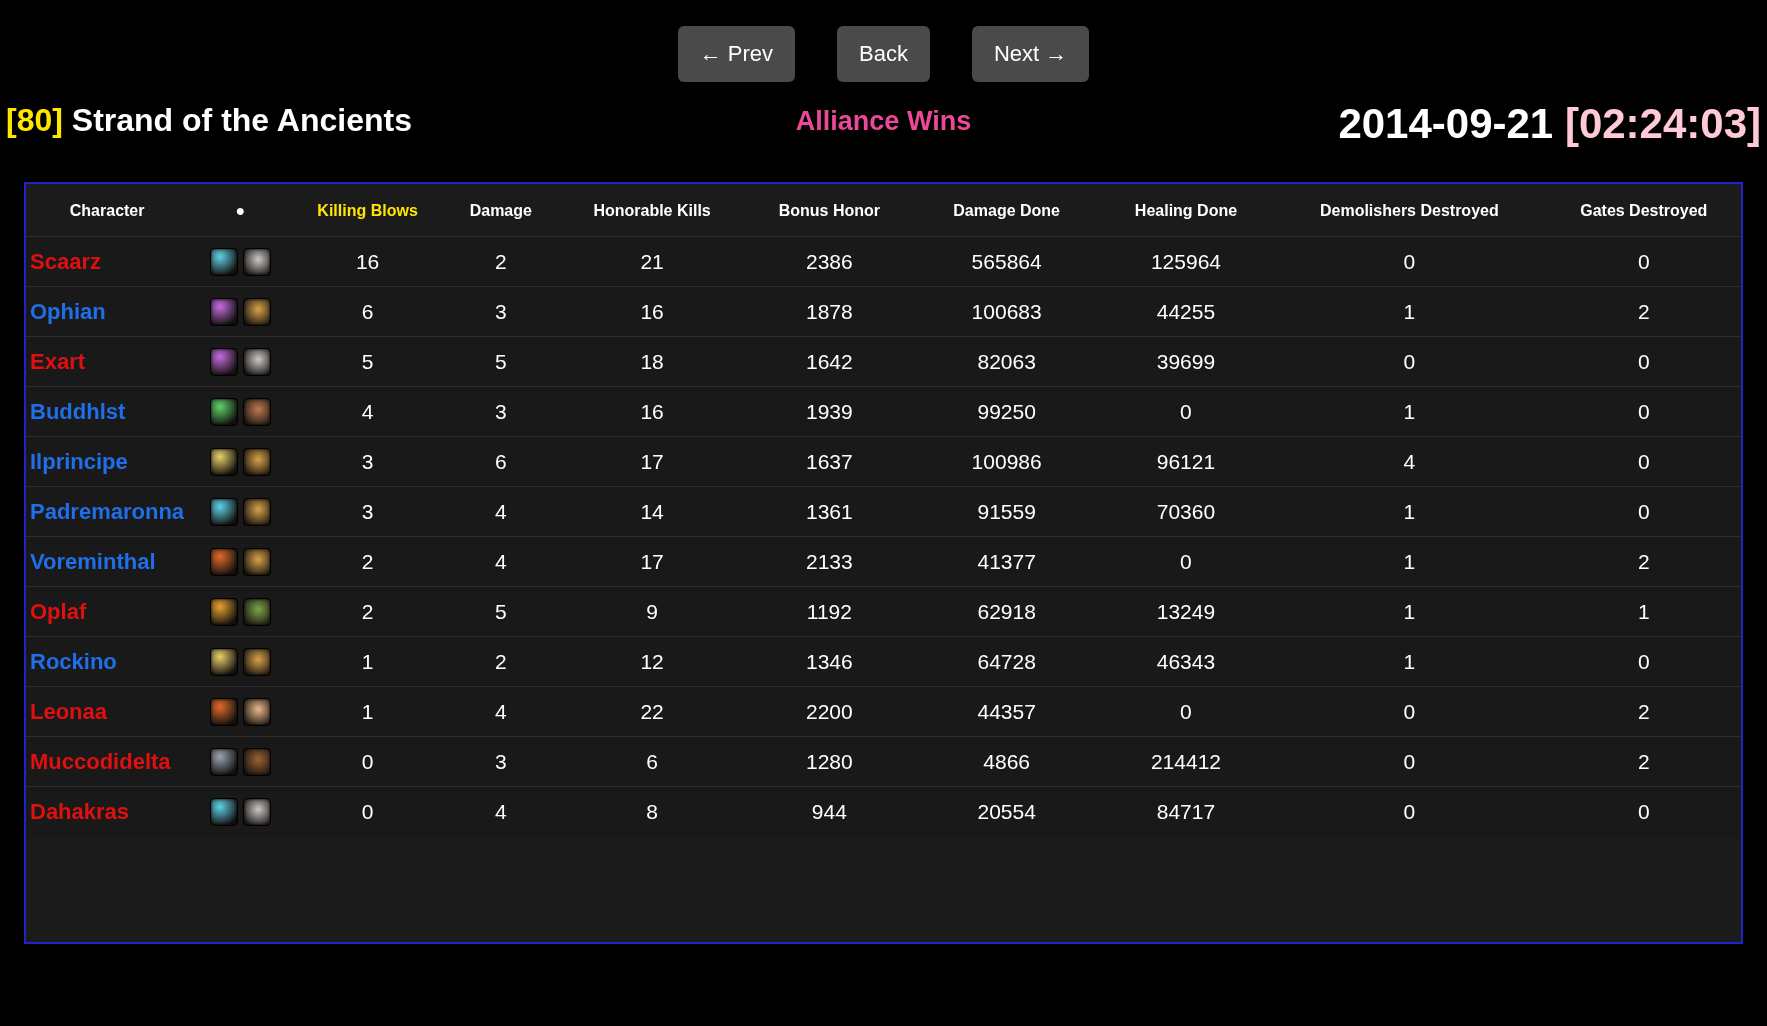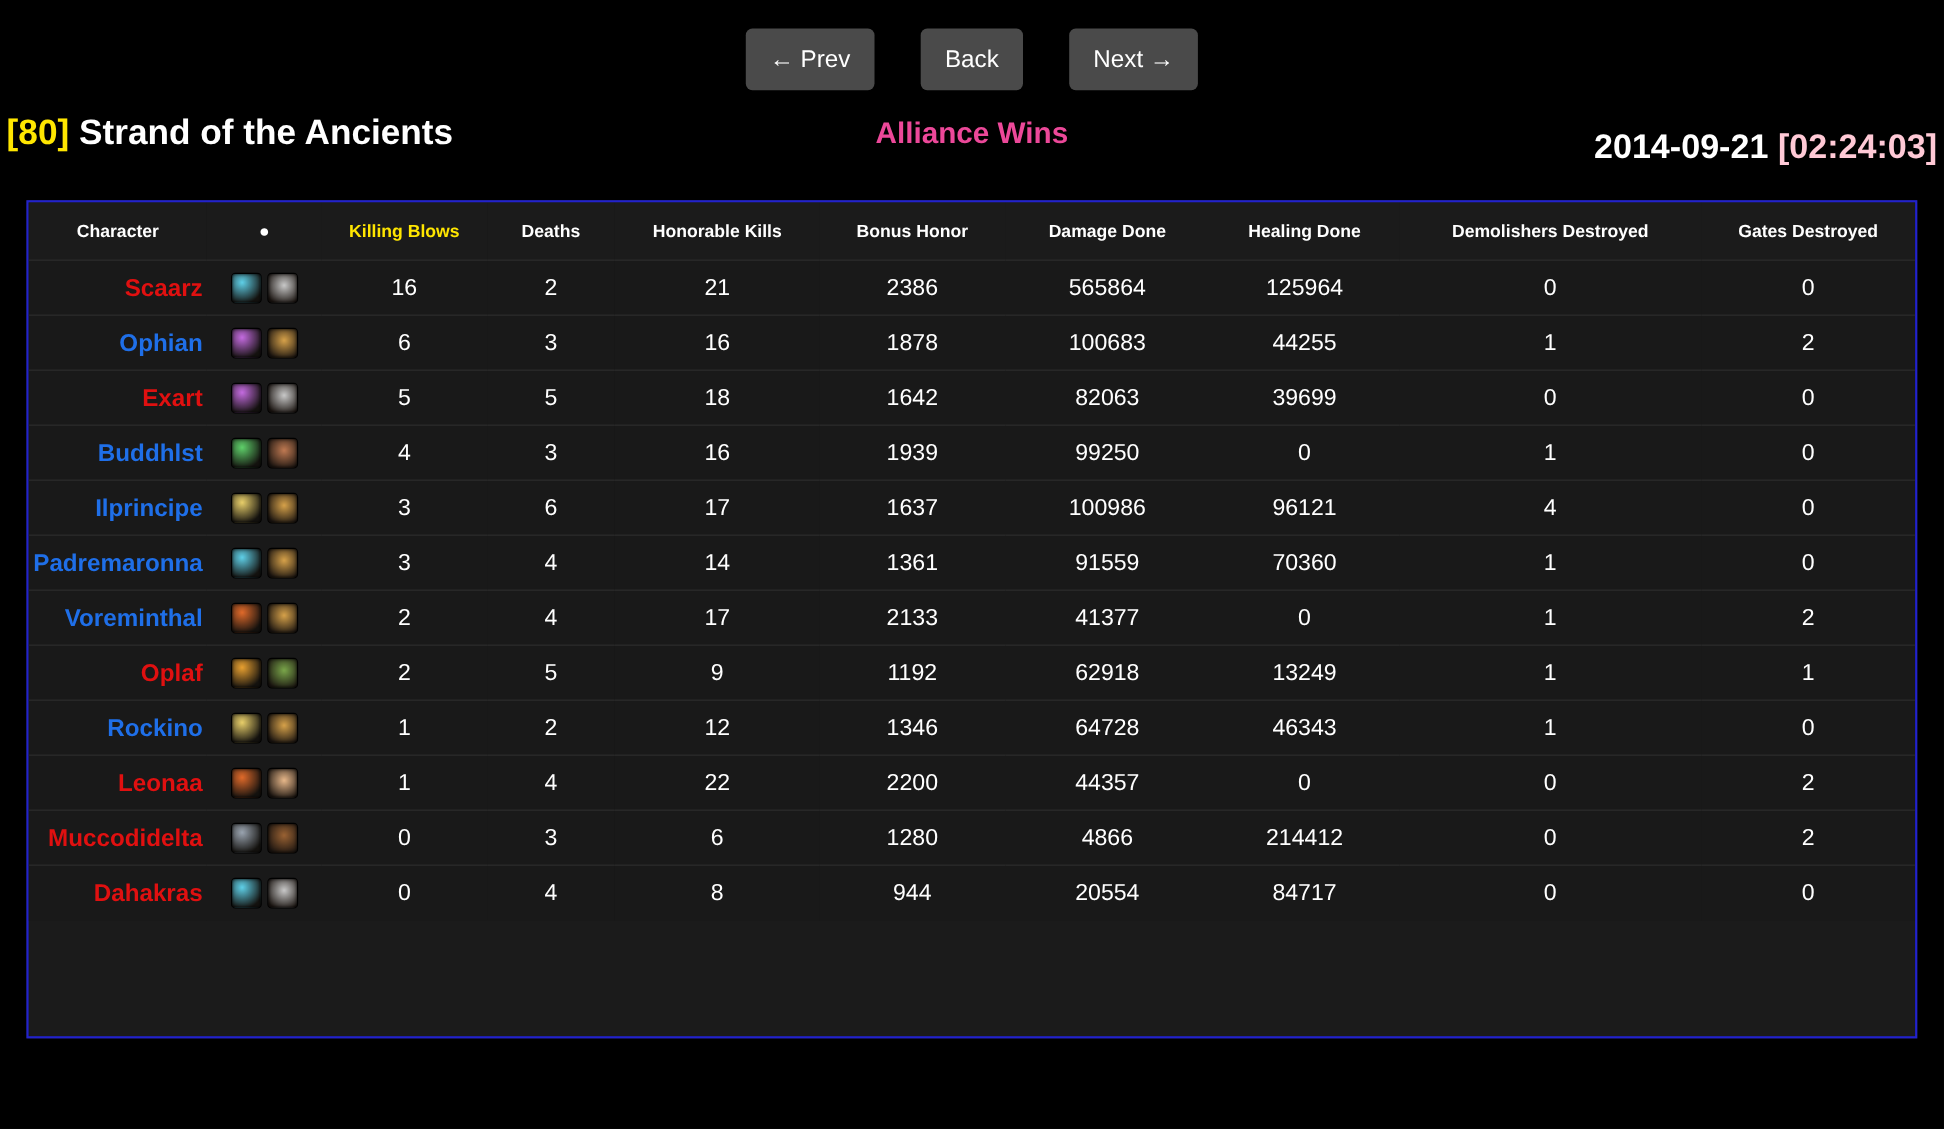--- a/index.html
+++ b/index.html
@@ -53,22 +53,22 @@
     position: absolute;
     left: 50%; top: 10px;
     transform: translateX(-50%);
     font-size: 27px;
     font-weight: bold;
     color: #ec4899;
     white-space: nowrap;
   }
   #stamp {
     position: absolute;
-    right: 0; top: 20px;
-    font-size: 31px;
+    right: 0; top: 4px;
+    font-size: 42px;
     font-weight: bold;
     color: #ffffff;
     white-space: nowrap;
   }
   #stamp-time { color: #ffc9d6; }
 
   
   #tablewrap {
     margin: 12px 24px 0 24px;
     border: 2px solid #2222cc;
@@ -98,21 +98,21 @@
     font-size: 21px;
     color: #ffffff;
     text-align: center;
     padding: 0 4px;
     height: 50px;
     background: #191919;
   }
   td.char {
     font-weight: bold;
     font-size: 22px;
-    text-align: right;
+    text-align: left;
     white-space: nowrap;
   }
   td.icons { padding: 0; }
   .icon-pair {
     display: flex;
     gap: 5px;
     justify-content: center;
     align-items: center;
   }
   .ico {
@@ -165,21 +165,21 @@
         <col class="c-dd">
         <col class="c-hd">
         <col class="c-demo">
         <col class="c-gate">
     </colgroup>
     <thead>
       <tr>
         <th>Character</th>
         <th>●</th>
         <th class="hl">Killing Blows</th>
-        <th>Deaths</th>
+        <th>Damage</th>
         <th>Honorable Kills</th>
         <th>Bonus Honor</th>
         <th>Damage Done</th>
         <th>Healing Done</th>
         <th>Demolishers Destroyed</th>
         <th>Gates Destroyed</th>
       </tr>
     </thead>
     <tbody id="tbody">
         <tr>

